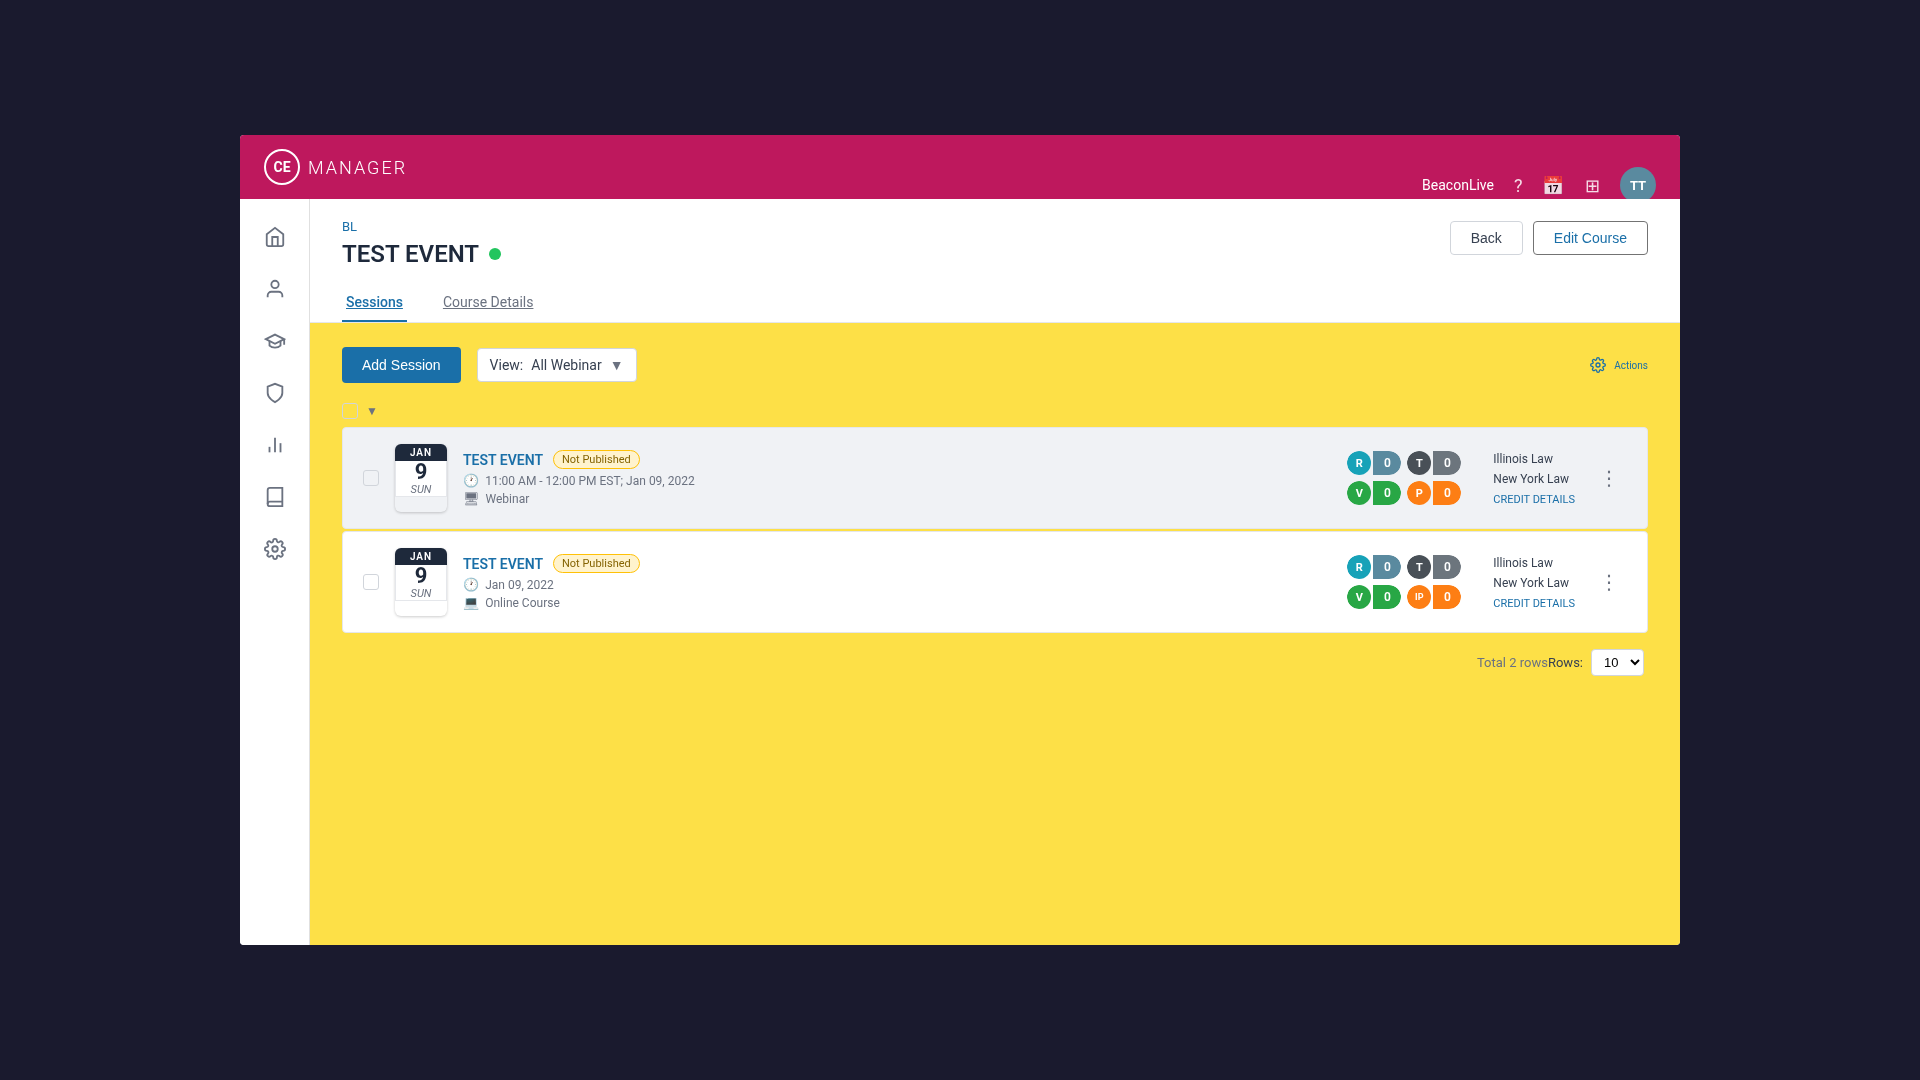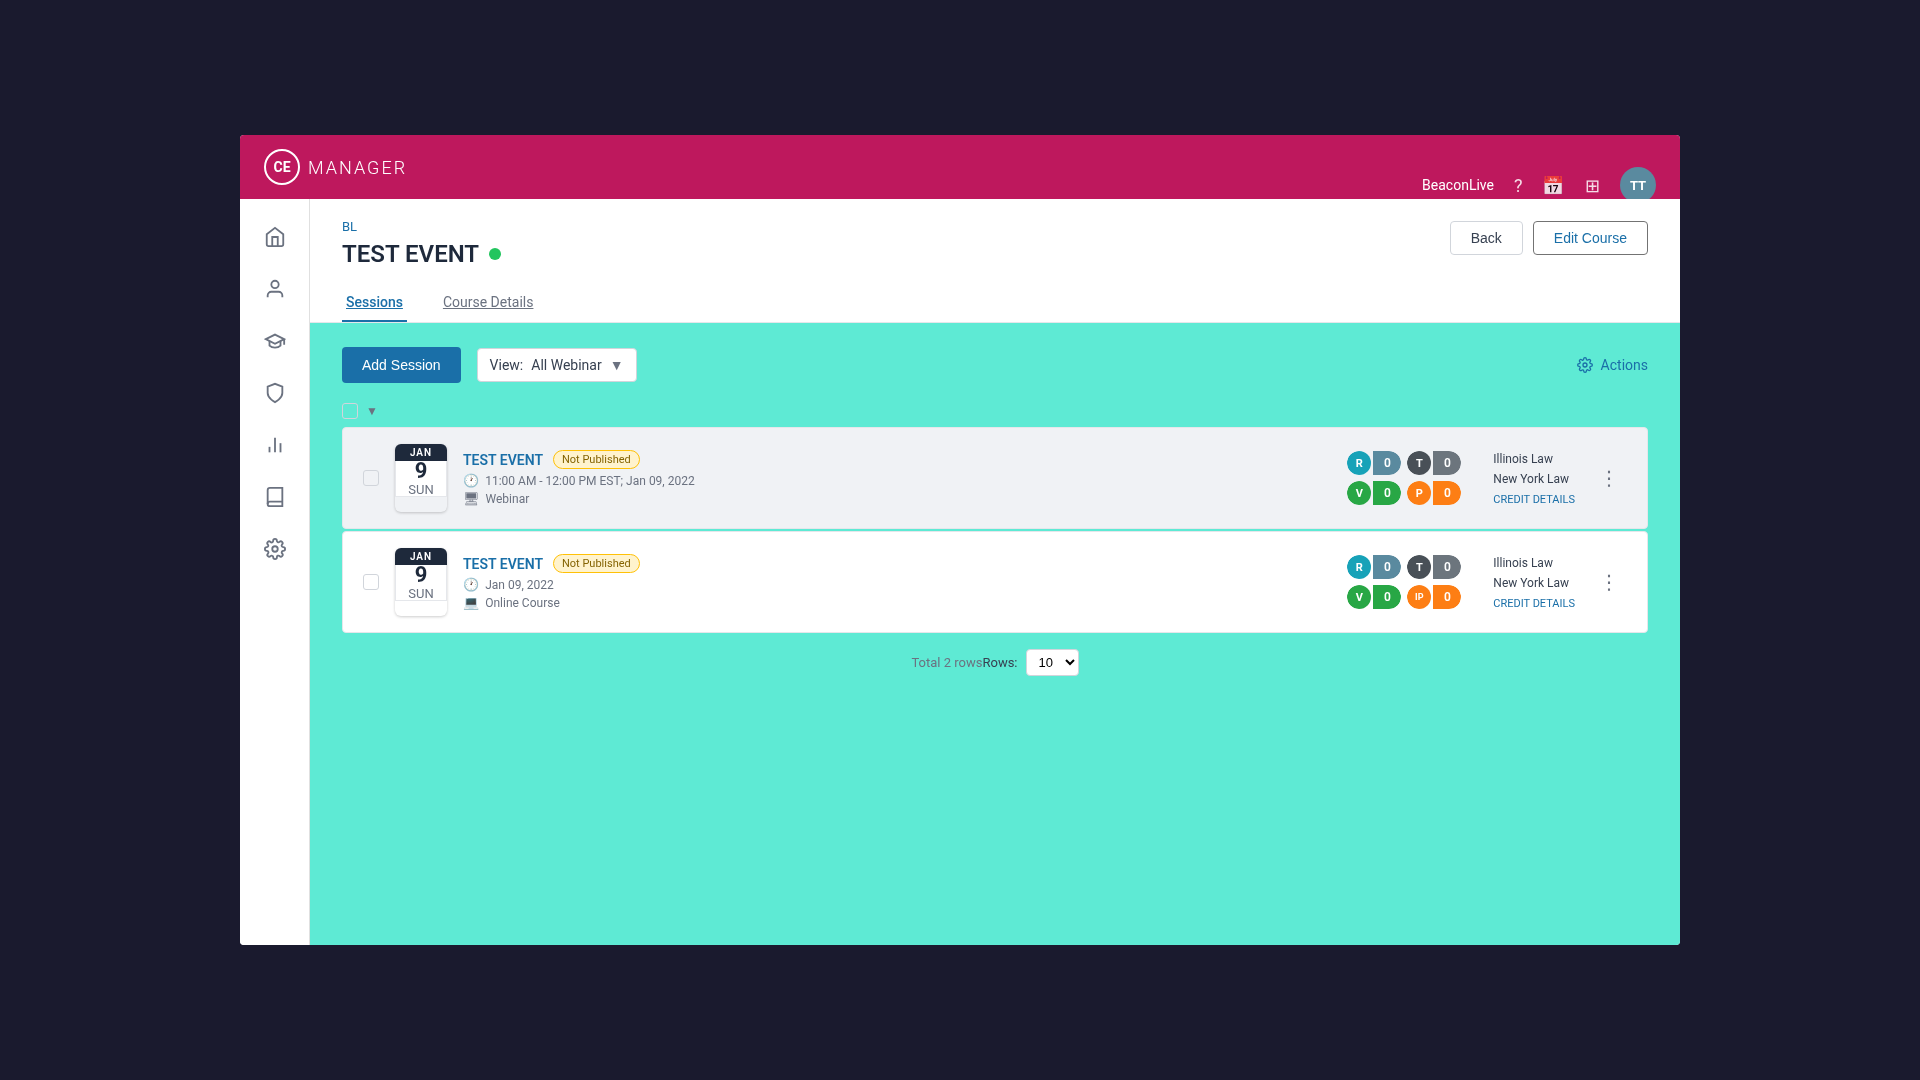--- a/index.html
+++ b/index.html
@@ -34,44 +34,44 @@
     .page-actions { display: flex; gap: 10px; margin-bottom: 12px; }
     .btn-secondary { padding: 8px 20px; border: 1px solid #d1d5db; background: white; color: #374151; border-radius: 4px; cursor: pointer; font-size: 14px; }
     .btn-primary-outline { padding: 8px 20px; border: 1px solid #737373; background: white; color: #1a6fa8; border-radius: 4px; cursor: pointer; font-size: 14px; }
     
     
     .tabs { display: flex; gap: 32px; padding: 0; margin-top: 16px; }
     .tab { padding: 10px 4px; font-size: 14px; color: #6b7280; cursor: pointer; border-bottom: 2px solid transparent; text-decoration: underline; }
     .tab.active { color: #1a6fa8; border-bottom: 2px solid #1a6fa8; font-weight: 500; }
     
     
-    .session-area { flex: 1; padding: 24px 32px; overflow-y: auto; background: #5eead4; }
+    .session-area { flex: 1; padding: 24px 32px; overflow-y: auto; background: #fde047; }
     
     
     .session-toolbar { display: flex; align-items: center; justify-content: space-between; margin-bottom: 20px; }
     .toolbar-left { display: flex; align-items: center; gap: 16px; }
     .btn-add-session { background: #1a6fa8; color: white; border: none; padding: 10px 20px; border-radius: 4px; cursor: pointer; font-size: 14px; font-weight: 500; }
     .view-selector { display: flex; align-items: center; gap: 8px; border: 1px solid #d1d5db; background: white; border-radius: 4px; padding: 8px 12px; font-size: 14px; color: #374151; cursor: pointer; }
-    .toolbar-right { display: flex; align-items: center; gap: 8px; color: #1a6fa8; cursor: pointer; font-size: 14px; }
+    .toolbar-right { display: flex; align-items: center; gap: 8px; color: #1a6fa8; cursor: pointer; font-size: 10px; }
     
     
     .checkbox-row { display: flex; align-items: center; gap: 8px; margin-bottom: 8px; }
     .checkbox { width: 16px; height: 16px; border: 1px solid #d1d5db; border-radius: 3px; cursor: pointer; }
     .dropdown-arrow { color: #6b7280; font-size: 12px; cursor: pointer; }
     
     
     .session-card { background: #f0f2f5; border: 1px solid #e5e7eb; border-radius: 4px; padding: 16px 20px; display: flex; align-items: center; gap: 16px; margin-bottom: 4px; }
     .session-checkbox { width: 16px; height: 16px; border: 1px solid #d1d5db; border-radius: 3px; flex-shrink: 0; cursor: pointer; }
     
     
     .cal-icon { width: 52px; height: 68px; border-radius: 6px; overflow: hidden; flex-shrink: 0; box-shadow: 0 1px 3px rgba(0,0,0,0.2); }
     .cal-top { background: #1e293b; color: white; text-align: center; font-size: 10px; font-weight: 600; padding: 3px 0; letter-spacing: 1px; }
     .cal-bottom { background: white; border: 1px solid #e5e7eb; border-top: none; display: flex; flex-direction: column; align-items: center; justify-content: center; height: 36px; }
     .cal-day { font-size: 22px; font-weight: 700; color: #1e293b; line-height: 1; }
-    .cal-weekday { font-size: 13px; color: #6b7280; text-transform: uppercase; }
+    .cal-weekday { font-size: 11px; color: #6b7280; text-transform: uppercase; font-style: italic; }
     
     
     .session-info { flex: 1; }
     .session-title-row { display: flex; align-items: center; gap: 10px; margin-bottom: 4px; }
     .session-title { color: #1a6fa8; font-size: 14px; font-weight: 600; cursor: pointer; }
     .badge-not-published { background: #fff3cd; border: 1px solid #ffc107; color: #856404; font-size: 11px; padding: 2px 8px; border-radius: 12px; }
     .session-meta { font-size: 12px; color: #6b7280; display: flex; flex-direction: column; gap: 3px; }
     .session-meta-item { display: flex; align-items: center; gap: 6px; }
     .meta-icon { font-size: 13px; }
     
@@ -89,21 +89,21 @@
     
     
     .law-section { margin-left: 16px; }
     .law-label { font-size: 12px; color: #374151; line-height: 1.6; }
     .credit-details-link { color: #1a6fa8; font-size: 11px; cursor: pointer; margin-top: 4px; display: block; }
     
     
     .three-dots { color: #6b7280; cursor: pointer; font-size: 20px; padding: 4px 8px; }
     
     
-    .session-footer { display: flex; align-items: center; justify-content: center; margin-top: 16px; padding: 0 4px; }
+    .session-footer { display: flex; align-items: center; justify-content: flex-end; margin-top: 16px; padding: 0 4px; }
     .total-rows { font-size: 13px; color: #6b7280; }
     .rows-selector { display: flex; align-items: center; gap: 8px; font-size: 13px; color: #374151; }
     .rows-dropdown { border: 1px solid #d1d5db; background: white; padding: 4px 8px; border-radius: 4px; cursor: pointer; font-size: 13px; }
   </style>
 </head>
 <body>
 
 <div class="screen">
 
   <div class="topnav">

